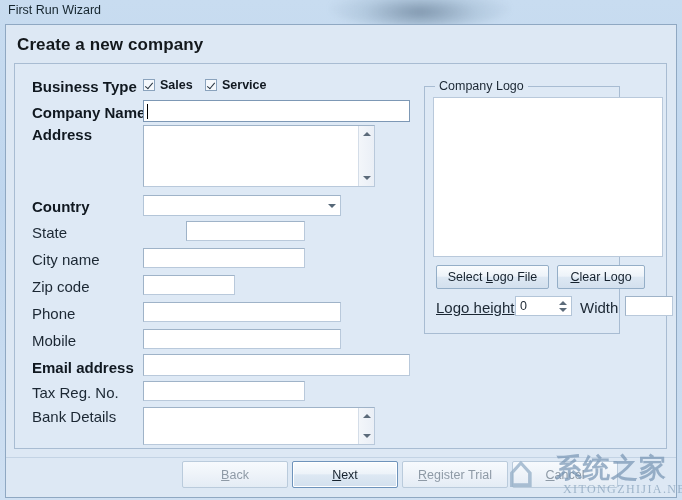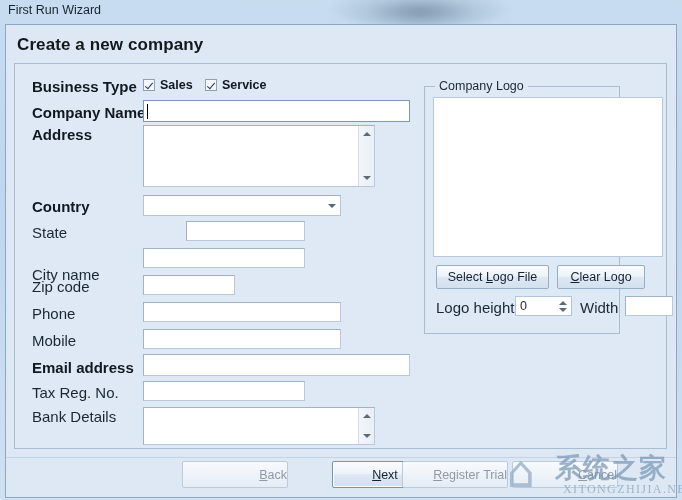--- a/index.html
+++ b/index.html
@@ -246,26 +246,24 @@
     color: #16222e;
     display: flex;
     align-items: center;
     justify-content: center;
     white-space: nowrap;
   }
   .btn.flat {
     background: linear-gradient(180deg, #f7fafd 0%, #eef3f9 50%, #e4ecf5 100%);
     border: 1px solid #bacbdc;
     color: #8e9aa6;
-    justify-content: flex-end;
   }
   .btn.default {
     border: 1px solid #6e93bb;
     box-shadow: inset 0 0 0 1px #ffffff;
-    margin-left: 40px;
   }
   .mn { text-decoration: underline; }
 
   
   .spin {
     position: absolute;
     background: #ffffff;
     border: 1px solid #b3c5d8;
     box-sizing: border-box;
   }
@@ -387,21 +385,21 @@
       <div class="label bold" style="left:17px; top:134px;">Country</div>
       <div class="combo" style="left:128px; top:131px; width:198px; height:21px;">
         <div class="cbtn">
             <span class="tri down"></span>
           </div>
       </div>
 
       <div class="label" style="left:17px; top:160px;">State</div>
       <div class="tfield" style="left:171px; top:157px; width:119px; height:20px;"></div>
 
-      <div class="label" style="left:17px; top:187px;margin-top:15px;">City name</div>
+      <div class="label" style="left:17px; top:187px;">City name</div>
       <div class="tfield" style="left:128px; top:184px; width:162px; height:20px;"></div>
 
       <div class="label" style="left:17px; top:214px;">Zip code</div>
       <div class="tfield" style="left:128px; top:211px; width:92px; height:20px;"></div>
 
       <div class="label" style="left:17px; top:241px;">Phone</div>
       <div class="tfield" style="left:128px; top:238px; width:198px; height:20px;"></div>
 
       <div class="label" style="left:17px; top:268px;">Mobile</div>
       <div class="tfield" style="left:128px; top:265px; width:198px; height:20px;"></div>
@@ -430,21 +428,21 @@
         <div class="logo-canvas"></div>
 
         <div class="btn" style="left:11px; top:178px; width:113px; height:24px;">
           <span>Select&nbsp;<span class="mn">L</span>ogo&nbsp;File</span>
         </div>
 
         <div class="btn" style="left:132px; top:178px; width:88px; height:24px;">
           <span><span class="mn">C</span>lear&nbsp;Logo</span>
         </div>
 
-        <div class="label" style="left:11px; top:212px;">Logo height</div>
+        <div class="label" style="left:11px; top:212px;text-decoration:underline;">Logo height</div>
 
         <div class="spin" style="left:90px; top:209px; width:57px; height:20px;">
           <span class="sval">0</span>
           <span class="sbtns">
             <span class="tri up"></span>
             <span class="tri down"></span>
           </span>
         </div>
 
         <div class="label" style="left:155px; top:212px;">Width</div>

